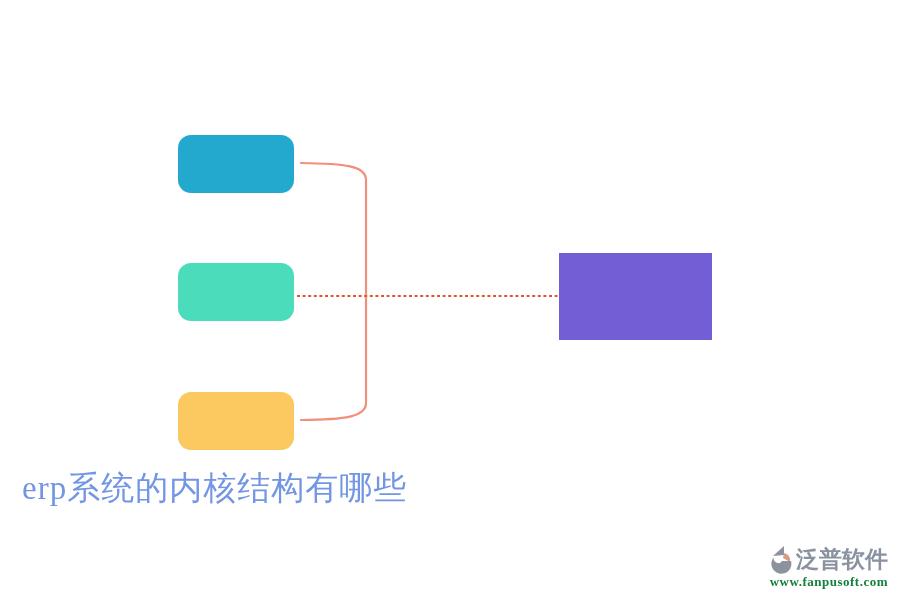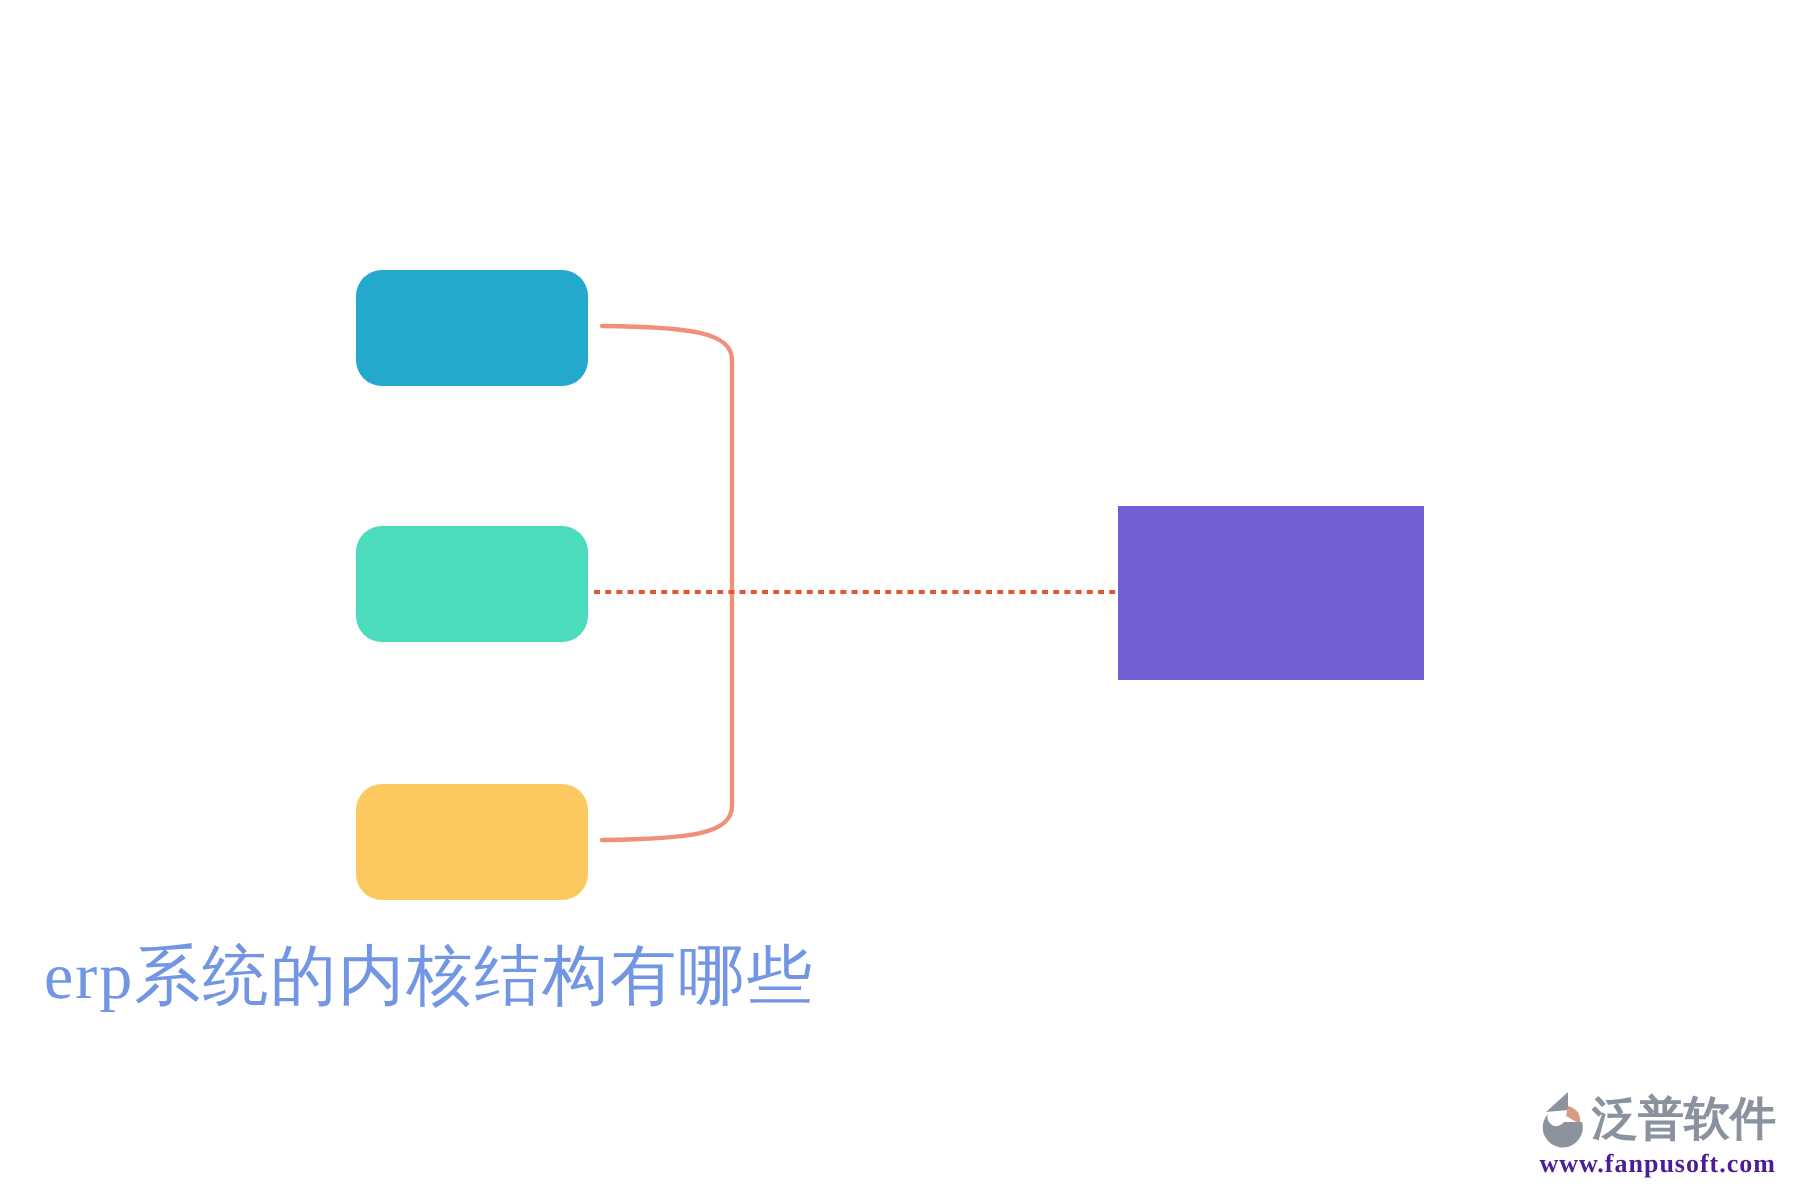--- a/index.html
+++ b/index.html
@@ -91,16 +91,16 @@
     <div class="watermark-row">
       <span style="display:inline-block; line-height:0;">
         <svg width="24" height="30" viewBox="0 0 24 30">
           <polygon points="3,12 14,2 14,11" fill="#8D939E"></polygon>
           <path d="M 14 9 Q 21 11 20 18 L 13 14 Z" fill="#D99B84"></path>
           <path d="M 4 13 A 10 10 0 1 0 21 17 L 12 17 A 4.5 4.5 0 0 1 4 13 Z" fill="#8D939E"></path>
         </svg>
       </span>
       <span class="brand-text" style="color: rgb(138, 146, 160);">泛普软件</span>
     </div>
-    <div class="brand-url" style="color: #4c1d95;">www.fanpusoft.com</div>
+    <div class="brand-url" style="color: #15803d;">www.fanpusoft.com</div>
   </div>
 
 </div>
 
 </body></html>

